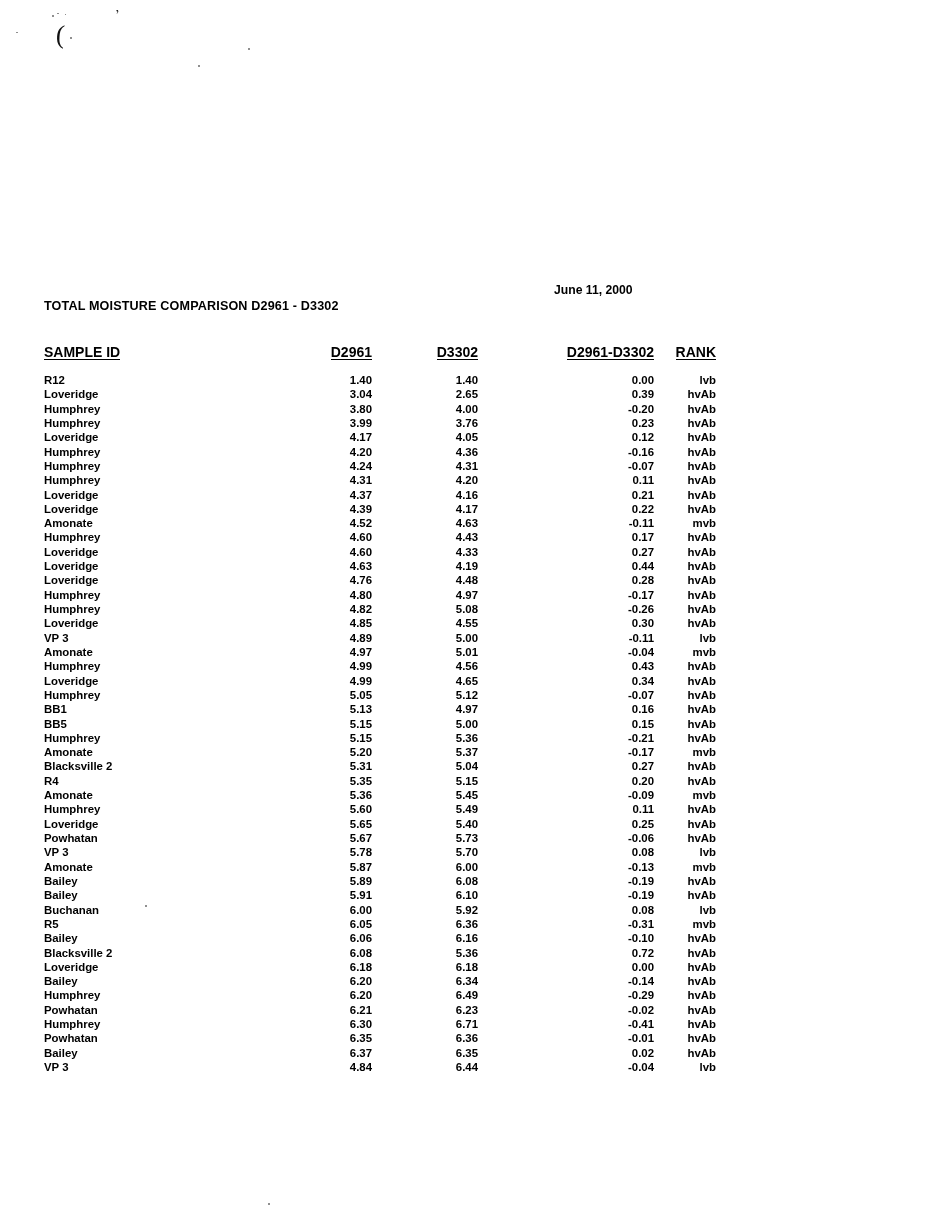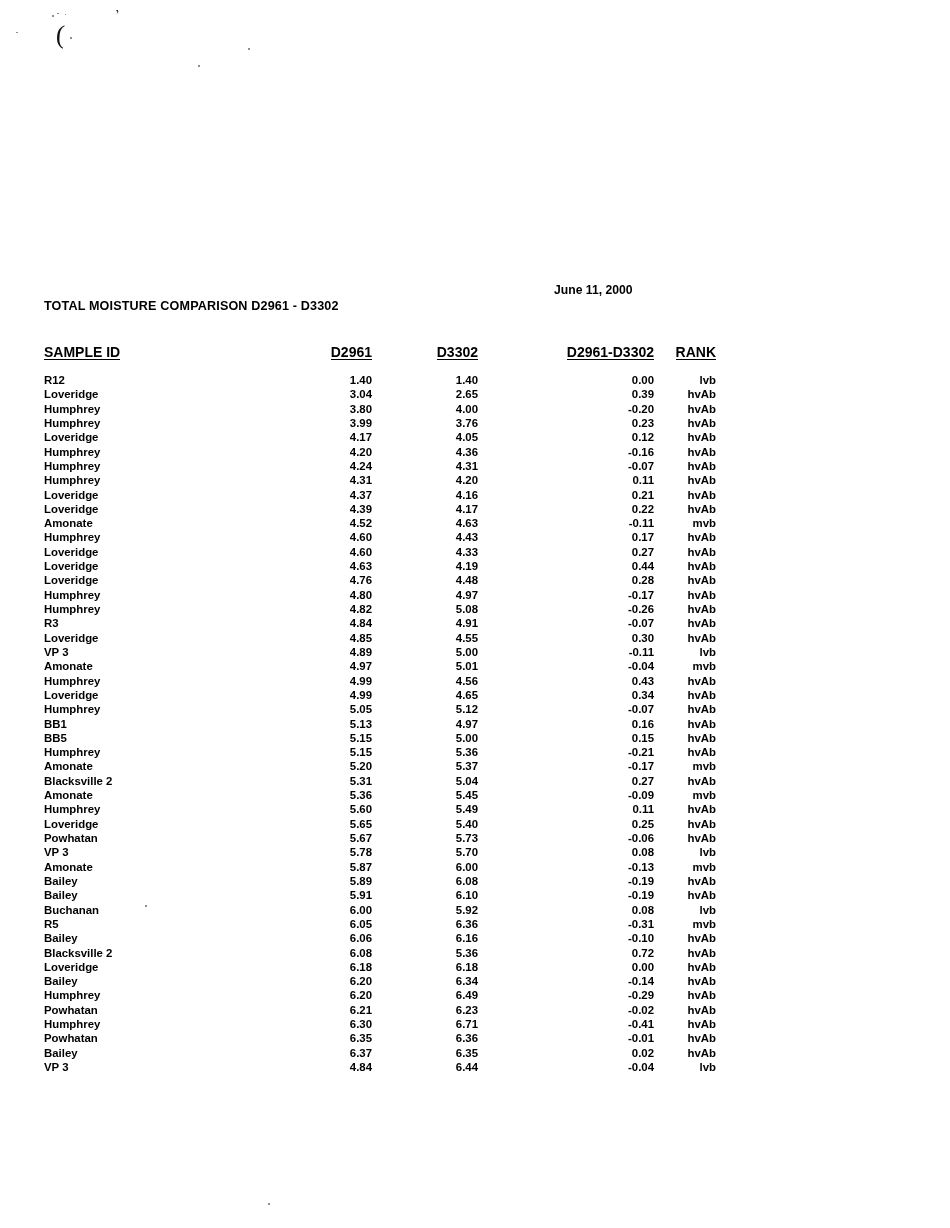--- a/index.html
+++ b/index.html
@@ -262,27 +262,20 @@
           <td class="col-rank">hvAb</td>
         </tr>
         <tr>
           <td class="col-sample">Humphrey</td>
           <td class="col-a">4.82</td>
           <td class="col-b">5.08</td>
           <td class="col-diff">-0.26</td>
           <td class="col-rank">hvAb</td>
         </tr>
         <tr>
-          <td class="col-sample">R3</td>
-          <td class="col-a">4.84</td>
-          <td class="col-b">4.91</td>
-          <td class="col-diff">-0.07</td>
-          <td class="col-rank">hvAb</td>
-        </tr>
-        <tr>
           <td class="col-sample">Loveridge</td>
           <td class="col-a">4.85</td>
           <td class="col-b">4.55</td>
           <td class="col-diff">0.30</td>
           <td class="col-rank">hvAb</td>
         </tr>
         <tr>
           <td class="col-sample">VP 3</td>
           <td class="col-a">4.89</td>
           <td class="col-b">5.00</td>
@@ -346,20 +339,27 @@
           <td class="col-rank">mvb</td>
         </tr>
         <tr>
           <td class="col-sample">Blacksville 2</td>
           <td class="col-a">5.31</td>
           <td class="col-b">5.04</td>
           <td class="col-diff">0.27</td>
           <td class="col-rank">hvAb</td>
         </tr>
         <tr>
+          <td class="col-sample">R4</td>
+          <td class="col-a">5.35</td>
+          <td class="col-b">5.15</td>
+          <td class="col-diff">0.20</td>
+          <td class="col-rank">hvAb</td>
+        </tr>
+        <tr>
           <td class="col-sample">Amonate</td>
           <td class="col-a">5.36</td>
           <td class="col-b">5.45</td>
           <td class="col-diff">-0.09</td>
           <td class="col-rank">mvb</td>
         </tr>
         <tr>
           <td class="col-sample">Humphrey</td>
           <td class="col-a">5.60</td>
           <td class="col-b">5.49</td>

